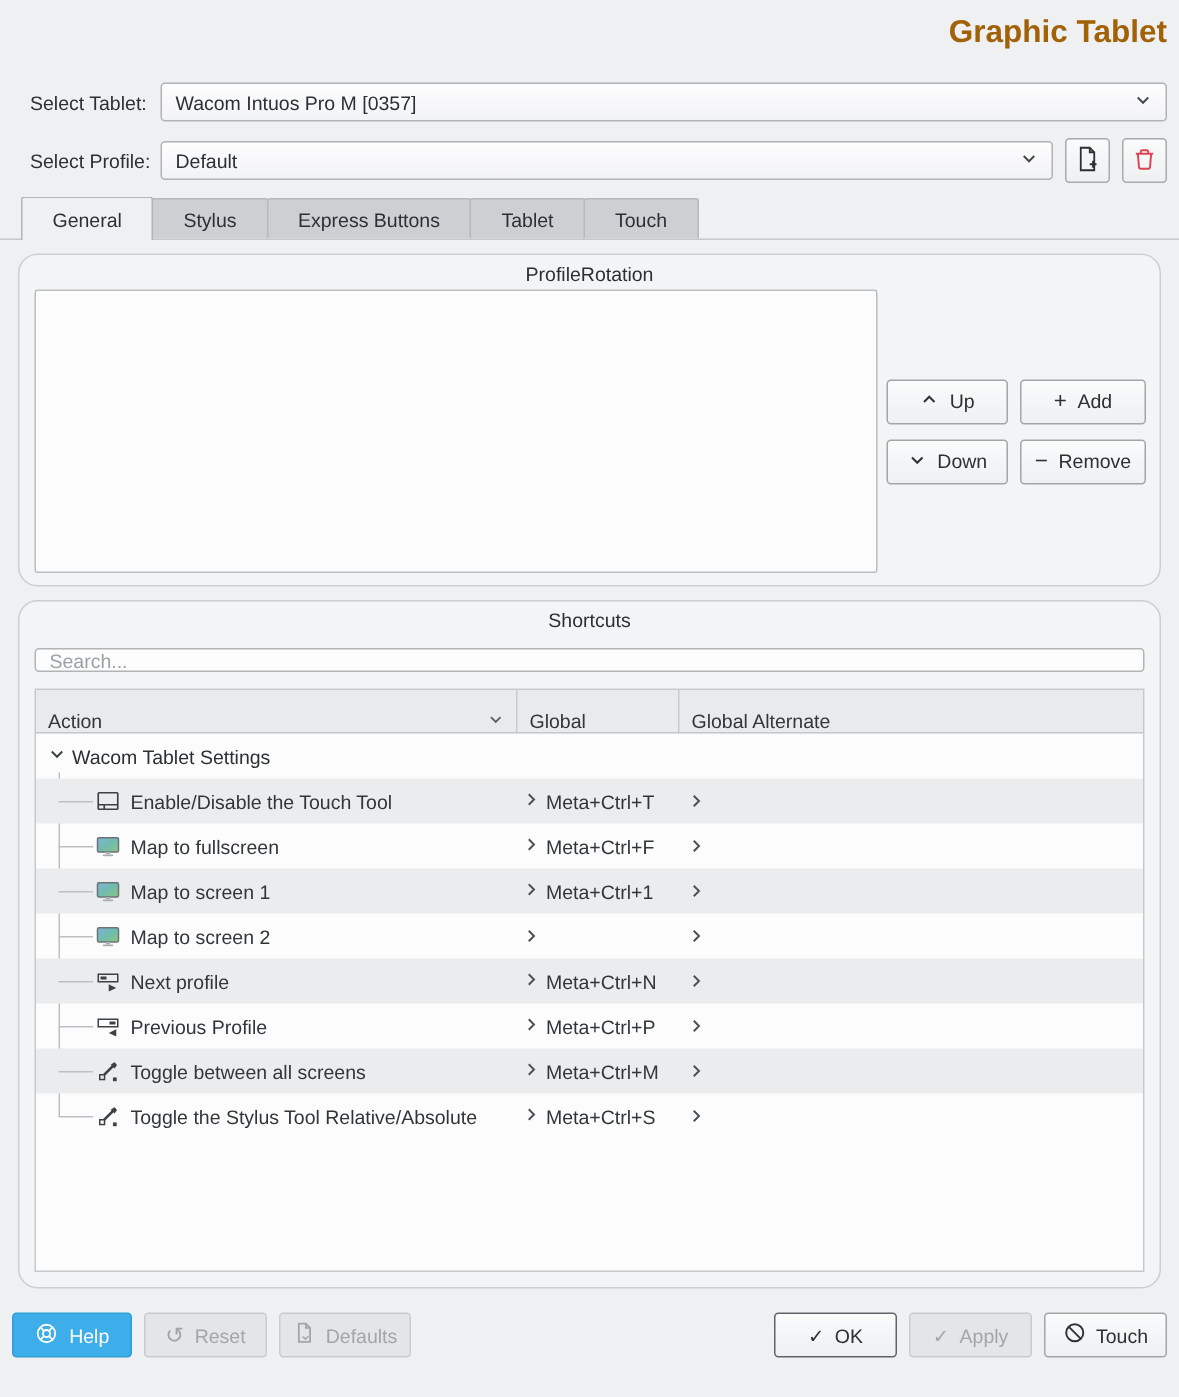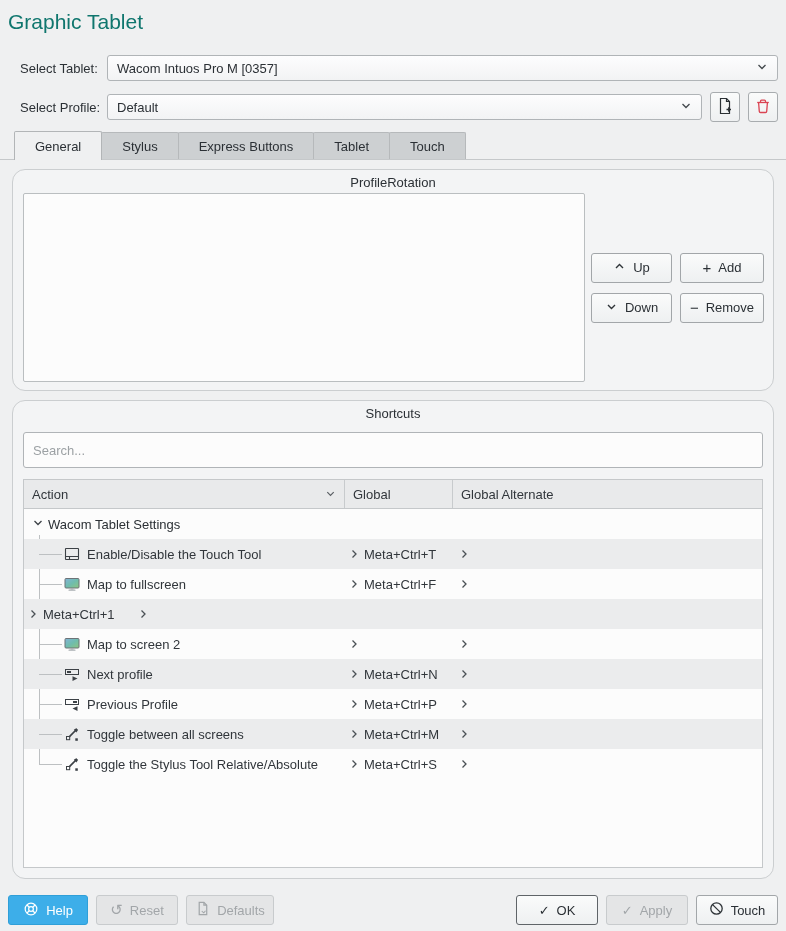--- a/index.html
+++ b/index.html
@@ -8,23 +8,24 @@
     background: #eff0f1;
     font-family: "Liberation Sans", sans-serif;
     font-size: 13px;
     color: #31363b;
     overflow: hidden;
     position: relative;
   }
   .title {
     margin: 10px 8px 0;
     font-size: 21px;
-    font-weight: 400;
-    color: #0f766e;
+    font-weight: 700;
+    color: #a16207;
     line-height: 24px;
+    text-align: right;
   }
   
   .form-row { display: flex; align-items: center; margin: 0 8px; }
   .row-tablet { margin-top: 21px; }
   .row-profile { margin-top: 11px; height: 30px; }
   .form-label { width: 87px; flex: none; color: #2b3035; margin-left: 12px; }
   .combo {
     flex: 1; height: 26px;
     background: linear-gradient(#fdfdfe, #f2f3f4);
     border: 1px solid #b0b4b7; border-radius: 3px;
@@ -79,49 +80,49 @@
     display: inline-flex; align-items: center; justify-content: center; gap: 7px;
     background: linear-gradient(#fafbfb, #eef0f1);
     border: 1px solid #a2a6a9; border-radius: 3px;
     font-family: inherit; font-size: 13px; color: #2b3035;
     cursor: default; white-space: nowrap;
   }
   .btn .glyph { font-size: 15px; line-height: 1; }
   
   .sc-content { padding: 0 10px 10px; }
   .search-input {
-    width: 100%; height: 36px; margin-top: 8px;
+    width: 100%; height: 16px; margin-top: 8px;
     background: #fcfcfc; border: 1px solid #b0b4b7; border-radius: 3px;
     padding: 0 9px; font: inherit; color: #404040; outline: none;
   }
   .search-input::placeholder { color: #9ca1a4; }
   .sc-table {
     margin-top: 11px; height: 389px;
     background: #fcfcfc; border: 1px solid #c5c8ca;
     overflow: hidden;
   }
   .thead { display: flex; height: 29px; background: #e9eaeb; border-bottom: 1px solid #c5c8ca; }
-  .th { display: flex; align-items: center; padding: 0 8px; border-right: 1px solid #c8cbcd; }
+  .th { display: flex; align-items: flex-end; padding: 0 8px; border-right: 1px solid #c8cbcd; }
   .th-action { width: 321px; justify-content: space-between; }
   .th-global { width: 108px; }
   .th-alt { flex: 1; border-right: none; }
   .tbody { position: relative; height: 359px; }
   .tree-vline { position: absolute; left: 15px; top: 26px; width: 1px; height: 229px; background: #bdc0c2; }
   .row { display: flex; align-items: center; height: 30px; position: relative; }
   .row.alt { background: #ebeced; }
   .row-parent { padding-left: 8px; gap: 4px; display: flex; align-items: center; }
   .parent-label { color: #2b3035; }
   .cell-action { width: 321px; display: flex; align-items: center; padding-left: 40px; overflow: hidden; }
   .cell-action::before {
     content: ""; position: absolute; left: 15px; top: 15px;
     width: 23px; height: 1px; background: #bdc0c2;
   }
   .row-icon { width: 16px; height: 16px; flex: none; display: inline-flex; }
   .action-label { margin-left: 7px; white-space: nowrap; }
-  .cell-global { width: 108px; display: flex; align-items: center; gap: 4px; padding-left: 3px; }
+  .cell-global { width: 108px; display: flex; gap: 4px; padding-left: 3px; }
   .cell-alt { flex: 1; display: flex; align-items: center; padding-left: 5px; }
   .expander { display: inline-flex; width: 12px; height: 12px; flex: none; }
   
   .footer { display: flex; margin: 16px 8px 0; gap: 8px; align-items: flex-end; }
   .footer .spacer { flex: 1; }
   .btn-help { width: 80px; background: #3daee9; border-color: #2f9fd8; color: #ffffff; }
   .btn-ok { width: 82px; border-color: #5f6468; }
   .btn-cancel { width: 82px; }
   .btn.disabled {
     background: #e4e5e6; border-color: #c8cbcd; color: #a2a6a9;
@@ -306,53 +307,70 @@
     <div class="cell-alt">
       <span class="expander">
         <svg width="12" height="12" viewBox="0 0 12 12" fill="none" stroke="#4a5055" stroke-width="1.3">
                   <path d="M4.5 2.5 L8 6 L4.5 9.5"></path>
                 </svg>
       </span>
       <span></span>
     </div>
   </div>
           <div class="row alt">
-    <div class="cell-global">
-      <span class="expander">
-        <svg width="12" height="12" viewBox="0 0 12 12" fill="none" stroke="#4a5055" stroke-width="1.3">
-                  <path d="M4.5 2.5 L8 6 L4.5 9.5"></path>
-                </svg>
-      </span>
-      <span>Meta+Ctrl+1</span>
-    </div>
-    <div class="cell-alt">
-      <span class="expander">
-        <svg width="12" height="12" viewBox="0 0 12 12" fill="none" stroke="#4a5055" stroke-width="1.3">
-                  <path d="M4.5 2.5 L8 6 L4.5 9.5"></path>
-                </svg>
-      </span>
-      <span></span>
-    </div>
-  </div>
-          <div class="row">
     <div class="cell-action">
       <span class="row-icon">
                 <svg width="16" height="16" viewBox="0 0 16 16">
                   <defs>
                     <linearGradient id="mon-g" x1="0" y1="0" x2="1" y2="1">
                       <stop offset="0" stop-color="#84b3d7"></stop>
                       <stop offset="0.5" stop-color="#6fbcae"></stop>
                       <stop offset="1" stop-color="#8cc57f"></stop>
                     </linearGradient>
                   </defs>
                   <rect x="1" y="2.5" width="14" height="9.5" rx="1" fill="url(#mon-g)" stroke="#6d7377" stroke-width="1"></rect>
                   <rect x="6.5" y="12" width="3" height="1.6" fill="#a9aeb2"></rect>
                   <rect x="4.5" y="13.6" width="7" height="1.2" rx="0.5" fill="#a9aeb2"></rect>
                 </svg>
               </span>
+      <span class="action-label">Map to screen 1</span>
+    </div>
+    <div class="cell-global">
+      <span class="expander">
+        <svg width="12" height="12" viewBox="0 0 12 12" fill="none" stroke="#4a5055" stroke-width="1.3">
+                  <path d="M4.5 2.5 L8 6 L4.5 9.5"></path>
+                </svg>
+      </span>
+      <span>Meta+Ctrl+1</span>
+    </div>
+    <div class="cell-alt">
+      <span class="expander">
+        <svg width="12" height="12" viewBox="0 0 12 12" fill="none" stroke="#4a5055" stroke-width="1.3">
+                  <path d="M4.5 2.5 L8 6 L4.5 9.5"></path>
+                </svg>
+      </span>
+      <span></span>
+    </div>
+  </div>
+          <div class="row">
+    <div class="cell-action">
+      <span class="row-icon">
+                <svg width="16" height="16" viewBox="0 0 16 16">
+                  <defs>
+                    <linearGradient id="mon-g" x1="0" y1="0" x2="1" y2="1">
+                      <stop offset="0" stop-color="#84b3d7"></stop>
+                      <stop offset="0.5" stop-color="#6fbcae"></stop>
+                      <stop offset="1" stop-color="#8cc57f"></stop>
+                    </linearGradient>
+                  </defs>
+                  <rect x="1" y="2.5" width="14" height="9.5" rx="1" fill="url(#mon-g)" stroke="#6d7377" stroke-width="1"></rect>
+                  <rect x="6.5" y="12" width="3" height="1.6" fill="#a9aeb2"></rect>
+                  <rect x="4.5" y="13.6" width="7" height="1.2" rx="0.5" fill="#a9aeb2"></rect>
+                </svg>
+              </span>
       <span class="action-label">Map to screen 2</span>
     </div>
     <div class="cell-global">
       <span class="expander">
         <svg width="12" height="12" viewBox="0 0 12 12" fill="none" stroke="#4a5055" stroke-width="1.3">
                   <path d="M4.5 2.5 L8 6 L4.5 9.5"></path>
                 </svg>
       </span>
       <span></span>
     </div>

